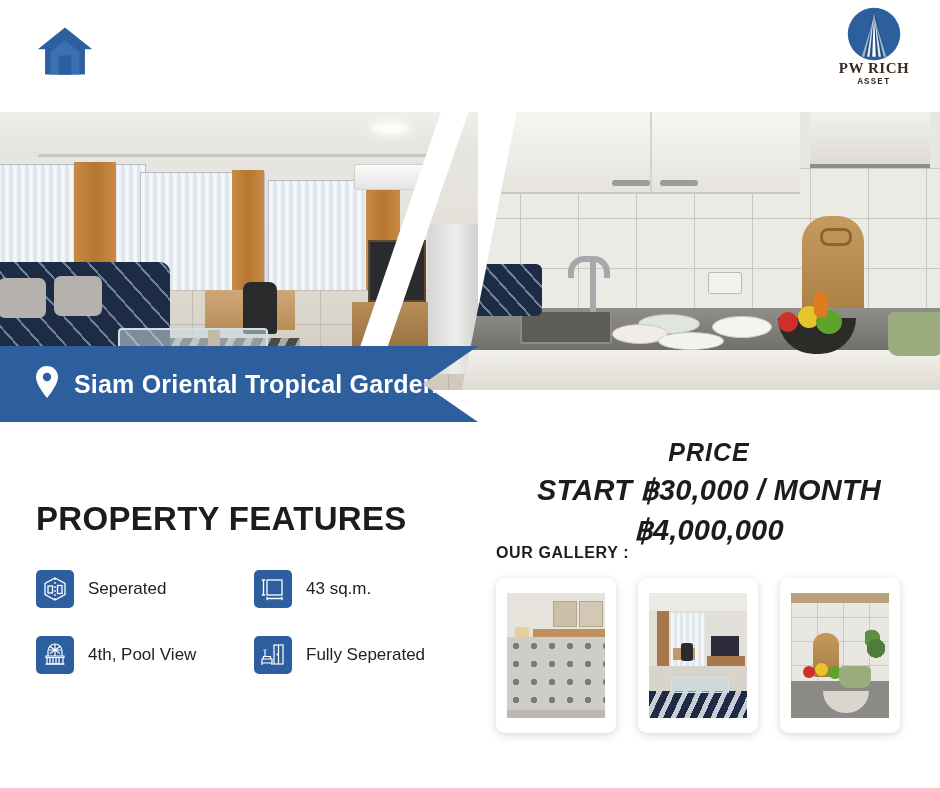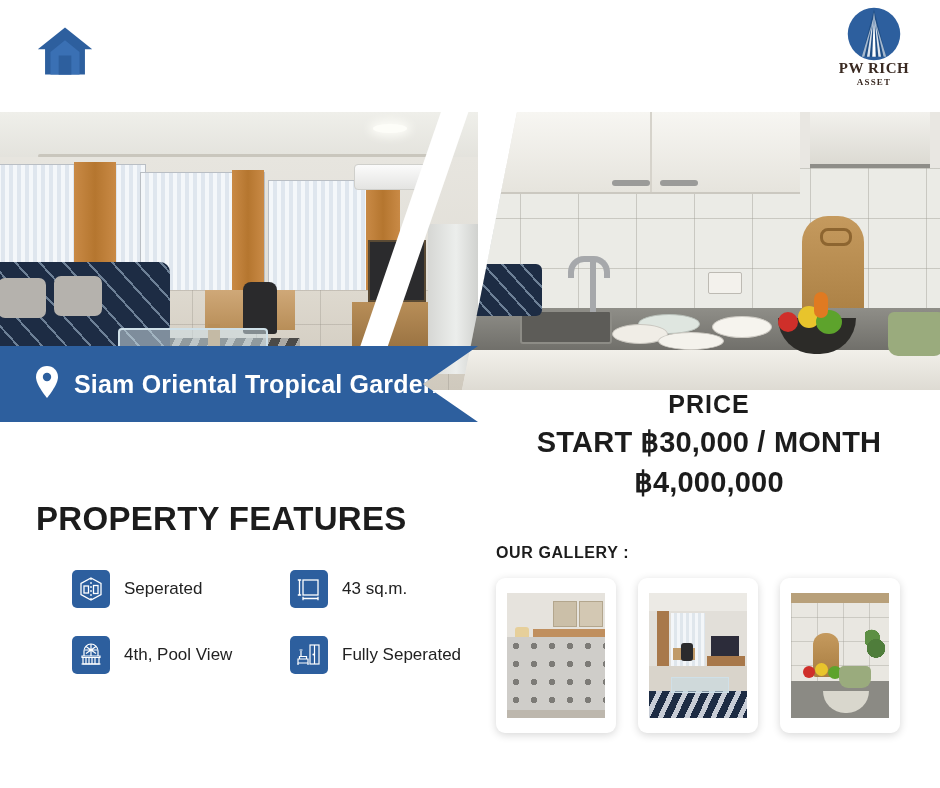--- a/index.html
+++ b/index.html
@@ -51,21 +51,21 @@
   .logo-mark { width: 56px; height: 56px; margin: 0 auto; display: block; }
   .logo-name {
     font-family: "Liberation Serif", serif;
     font-size: 15px;
     font-weight: bold;
     color: #3a2a22;
     letter-spacing: 0.5px;
     margin-top: -2px;
   }
   .logo-sub {
-    font-family: Liberation Serif, serif;
+    font-family: Liberation Mono, monospace;
     font-size: 9px;
     font-weight: bold;
     color: #3a2a22;
     letter-spacing: 1.2px;
   }
 
   
   .hero {
     position: absolute;
     top: 112px; left: 0;
@@ -211,24 +211,25 @@
     color: #ffffff;
     font-size: 25px;
     font-weight: bold;
     letter-spacing: 0.2px;
     white-space: nowrap;
   }
 
   
   .price-block {
     position: absolute;
-    top: 390px; left: 478px;
+    top: 438px; left: 478px;
     width: 462px;
     text-align: center;
     color: #1c1c1c;
+    font-style: italic;
   }
   .price-label { font-size: 25px; font-weight: bold; letter-spacing: 1px; }
   .price-main  { font-size: 29px; font-weight: bold; margin-top: 6px; letter-spacing: 0.2px; }
   .price-sale  { font-size: 29px; font-weight: bold; margin-top: 6px; letter-spacing: 0.2px; }
 
   
   .features {
     position: absolute;
     top: 500px; left: 36px;
     width: 430px;
@@ -238,21 +239,21 @@
     font-weight: bold;
     color: #1c1c1c;
     letter-spacing: 0.3px;
   }
   .features-grid {
     margin-top: 32px;
     display: grid;
     grid-template-columns: 218px 218px;
     row-gap: 28px;
   }
-  .feature-item { display: flex; align-items: center; gap: 14px; margin-left: 36px; }
+  .feature-item { display: flex; align-items: center; gap: 14px; }
   .feature-icon {
     width: 38px; height: 38px;
     background: #2d5f9e;
     border-radius: 5px;
     flex: none;
     display: flex; align-items: center; justify-content: center;
   }
   .feature-icon svg { width: 26px; height: 26px; }
   .feature-label { font-size: 17px; color: #222222; white-space: nowrap; }
 

